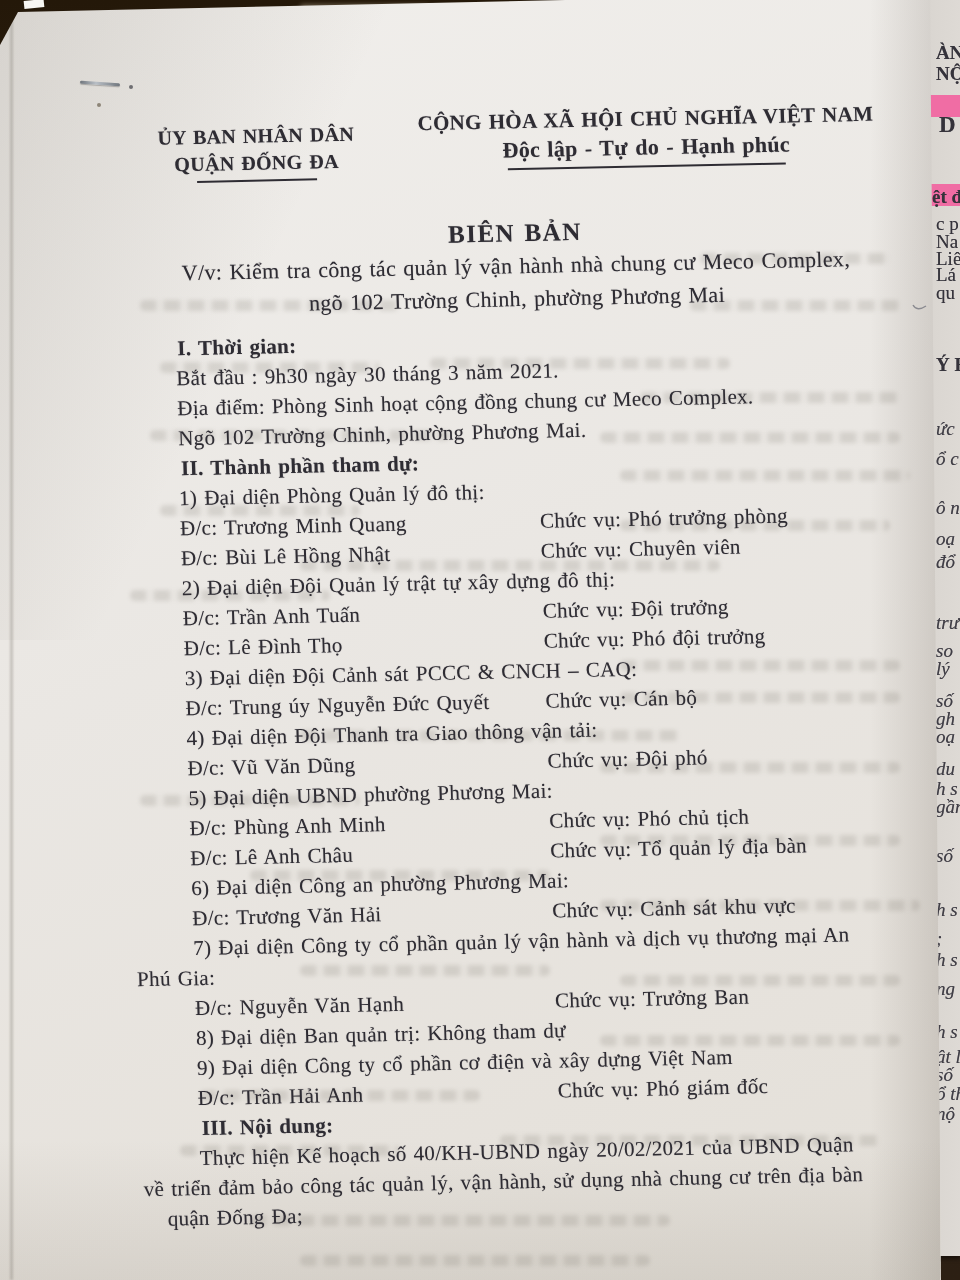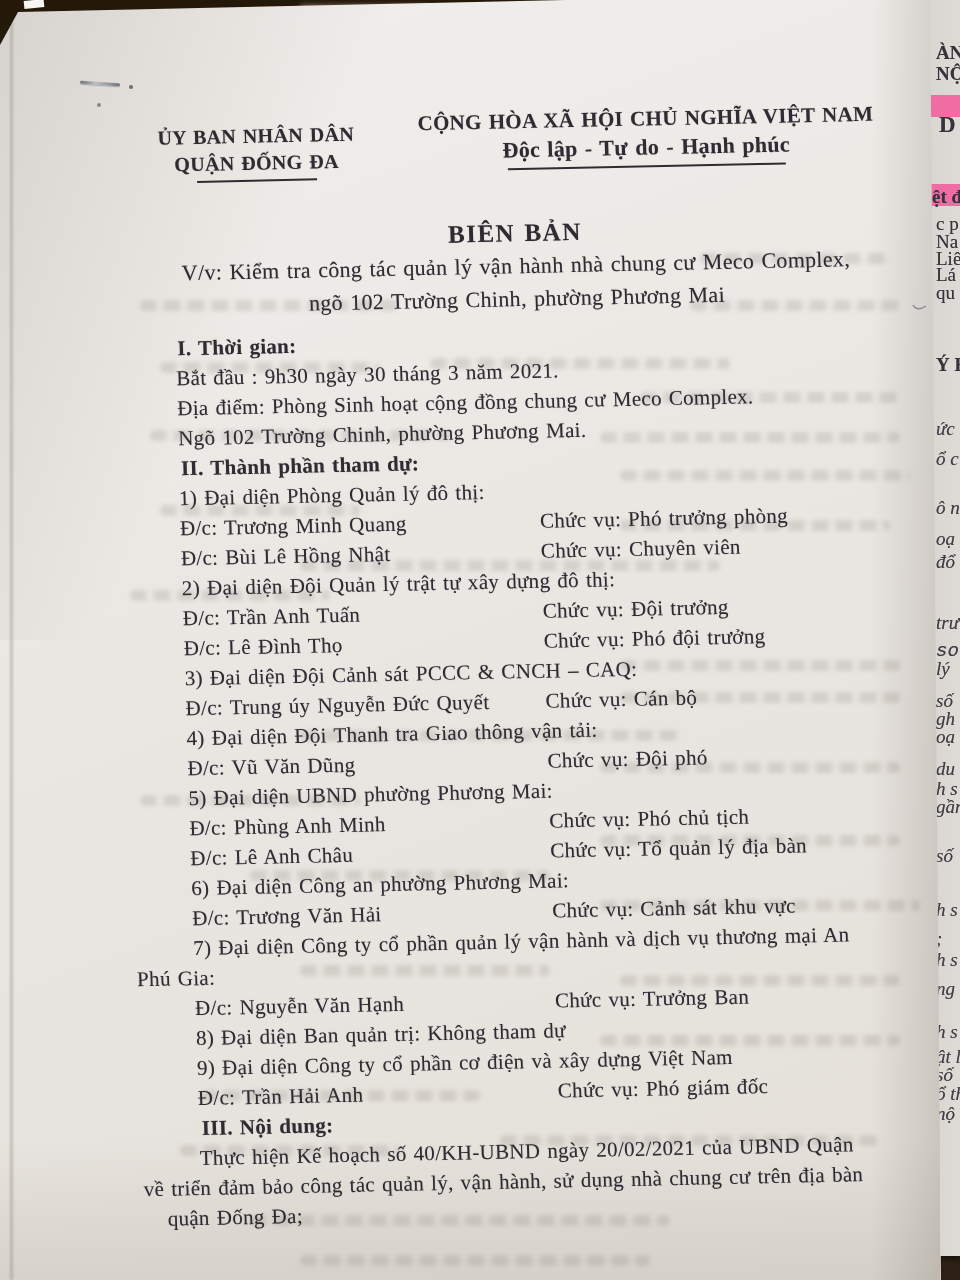--- a/index.html
+++ b/index.html
@@ -99,21 +99,21 @@
       <span class="fragment" style="top: 248px;">Liê</span>
       <span class="fragment" style="top: 264px;">Lá</span>
       <span class="fragment" style="top: 282px;">qu</span>
       <span class="fragment b" style="top: 354px;">Ý B</span>
       <span class="fragment i" style="top: 418px;">ức</span>
       <span class="fragment i" style="top: 448px;">ổ c</span>
       <span class="fragment i" style="top: 497px;">ô n</span>
       <span class="fragment i" style="top: 528px;">oạ</span>
       <span class="fragment i" style="top: 551px;">đổ</span>
       <span class="fragment i" style="top: 612px;">trư</span>
-      <span class="fragment i" style="top: 640px; font-family: Liberation Mono, monospace;">so</span>
+      <span class="fragment i" style="top: 640px;">so</span>
       <span class="fragment i" style="top: 658px;">lý</span>
       <span class="fragment i" style="top: 690px;">số</span>
       <span class="fragment i" style="top: 708px;">gh</span>
       <span class="fragment i" style="top: 726px;">oạ</span>
       <span class="fragment i" style="top: 758px;">du</span>
       <span class="fragment i" style="top: 778px;">h s</span>
       <span class="fragment i" style="top: 796px;">gần</span>
       <span class="fragment i" style="top: 845px;">số</span>
       <span class="fragment i" style="top: 899px;">h s</span>
       <span class="fragment i" style="top: 928px;">;</span>

